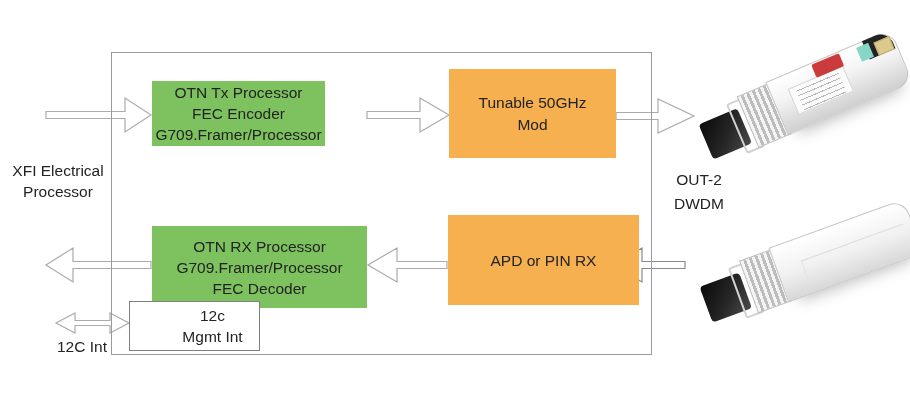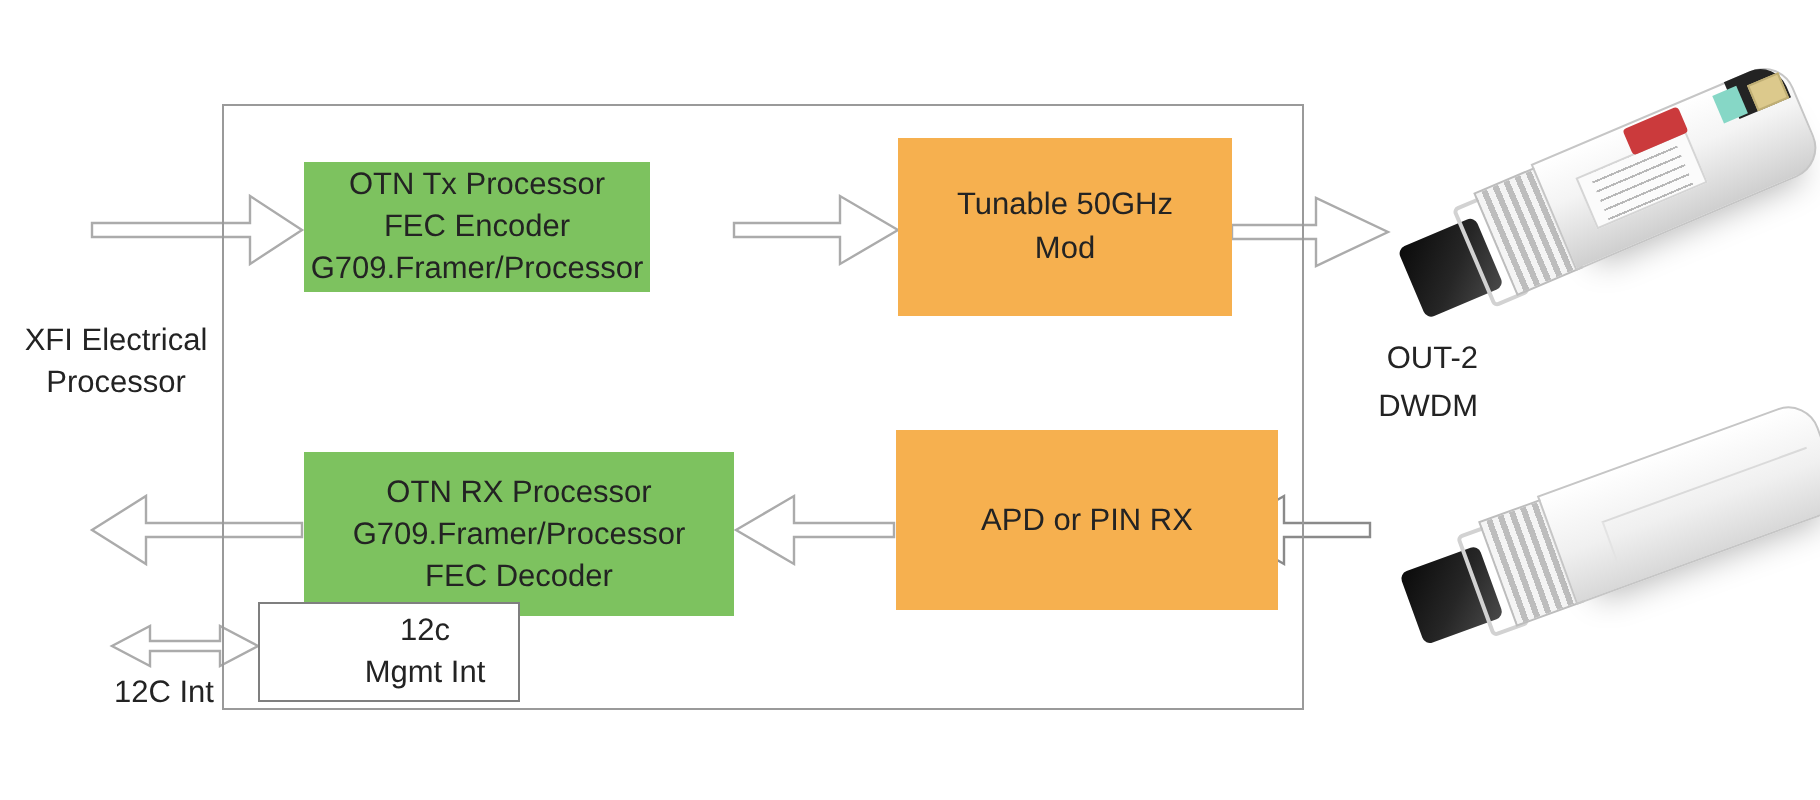--- a/index.html
+++ b/index.html
@@ -24,21 +24,21 @@
   #blk-otn-tx{left:152px;top:81px;width:173px;height:65px;}
   #blk-laser{left:449px;top:69px;width:167px;height:89px;line-height:22px;}
   #blk-otn-rx{left:152px;top:226px;width:215px;height:82px;}
   #blk-apd{left:448px;top:215px;width:191px;height:90px;}
   #blk-mgmt{
     left:129px;top:301px;width:93px;height:48px;background:#ffffff;
     border:1px solid var(--mgmt-border,#7f7f7f);z-index:4;padding-left:36px;
   }
   .side-label{font-size:15.5px;line-height:21px;z-index:5;}
   #lbl-xfi{left:8px;top:160px;width:100px;text-align:center;}
-  #lbl-out{left:659px;top:168px;width:80px;text-align:right;line-height:24px;}
+  #lbl-out{left:659px;top:168px;width:80px;text-align:center;line-height:24px;}
   #lbl-i2c{left:55px;top:336px;width:54px;text-align:center;}
   .arrow{position:absolute;z-index:2;overflow:visible;}
   .arrow polygon{fill:#ffffff;stroke:var(--arrow-gray,#ababab);stroke-width:1.2;stroke-linejoin:miter;}
   .arrow.dark polygon{stroke:#8a8a8a;}
   
   .sfp{z-index:1;}
   .mod{position:absolute;left:0;width:212px;height:58px;}
   .mod > div{position:absolute;}
   .sfp-conn{left:0;top:14px;width:42px;height:38px;border-radius:4px;
     background:linear-gradient(135deg,#0a0a0a 0%,#262626 55%,#4a4a4a 100%);}

